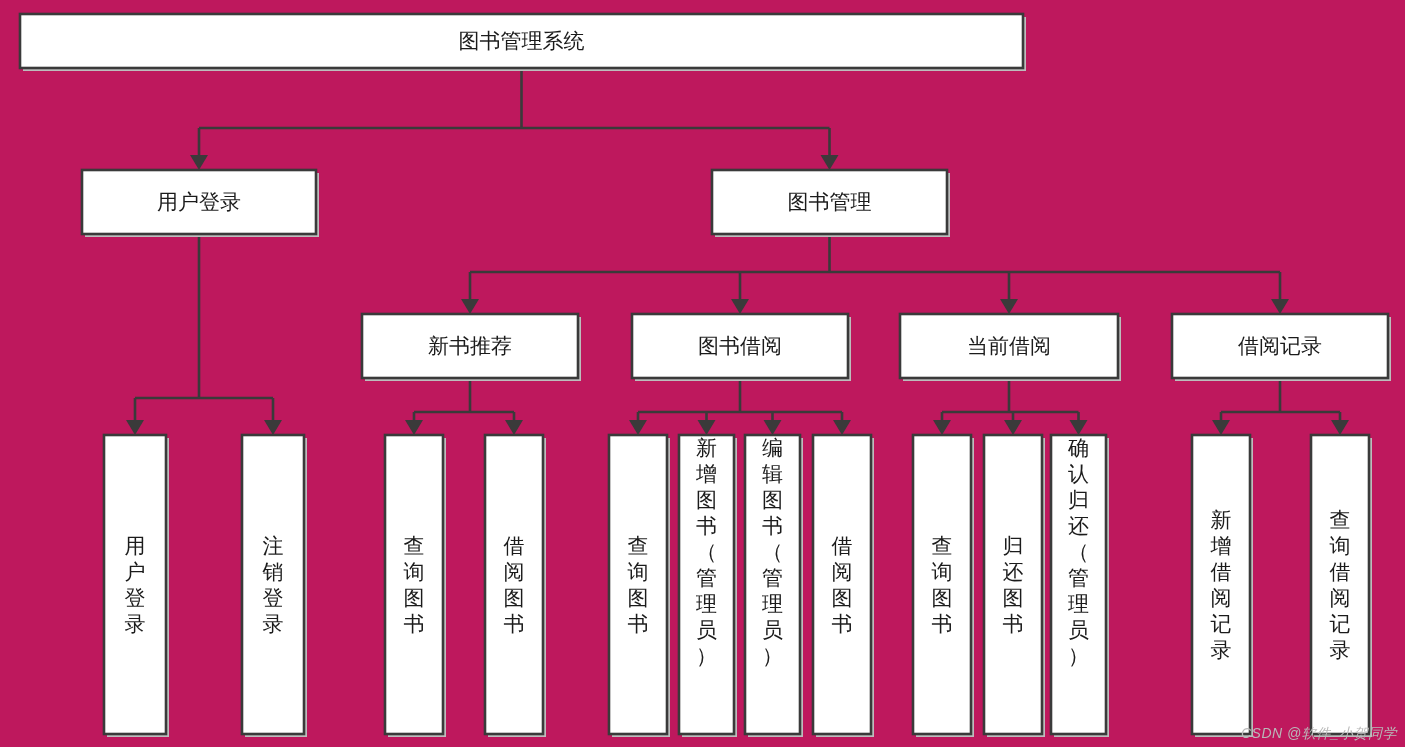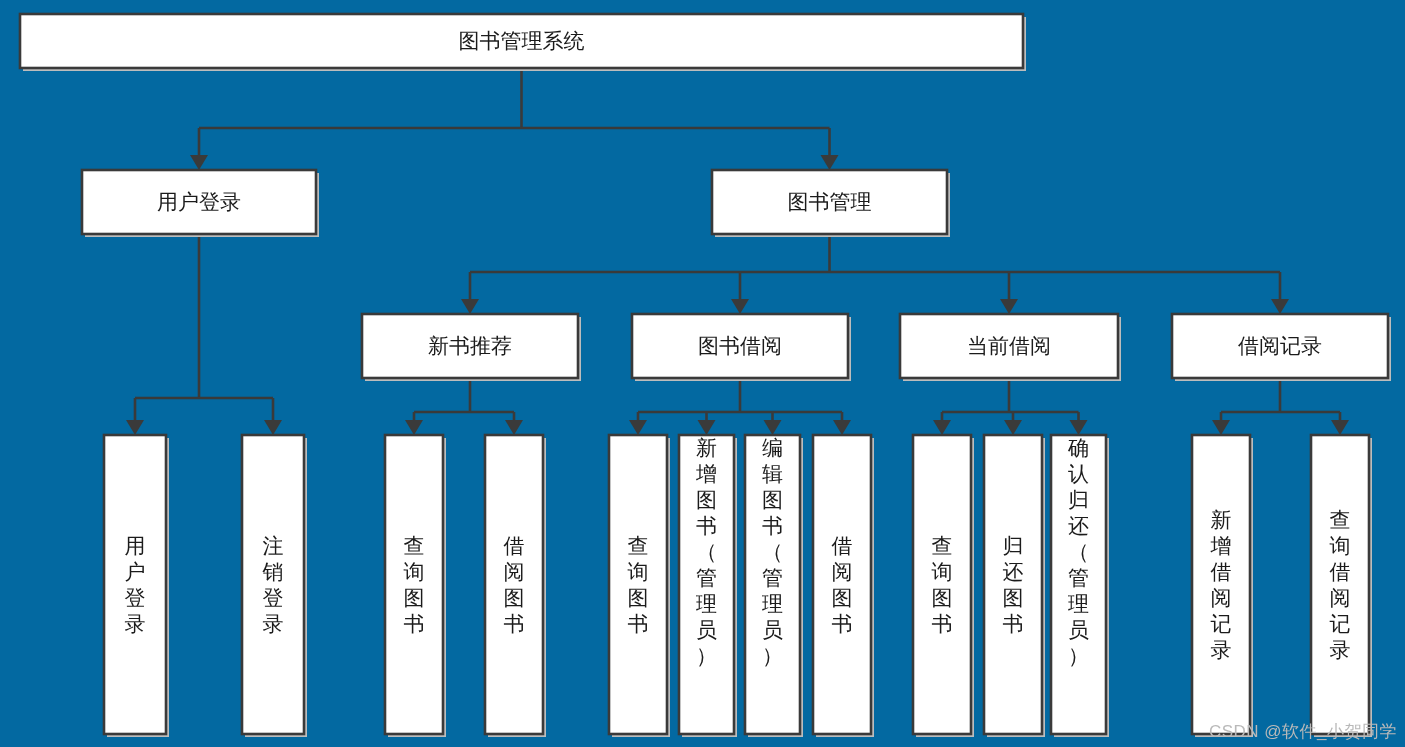--- a/index.html
+++ b/index.html
@@ -10,21 +10,21 @@
   body {
     width: 1405px;
     height: 747px;
     overflow: hidden;
     font-family: "Liberation Sans", "DejaVu Sans", sans-serif;
   }
   #diagram-root {
     position: relative;
     width: 1405px;
     height: 747px;
-    background: #0369a1;
+    background: #be185d;
   }
   svg#flow {
     position: absolute;
     left: 0;
     top: 0;
     width: 1405px;
     height: 747px;
     display: block;
   }
   .node-rect {
@@ -55,26 +55,27 @@
     font-family: "Liberation Sans", "DejaVu Sans", sans-serif;
     font-size: 21px;
     fill: #1b1b1b;
     text-anchor: middle;
   }
   .watermark {
     position: absolute;
     right: 8px;
     bottom: 4px;
     font-family: "Liberation Sans", "DejaVu Sans", sans-serif;
-    font-size: 17px;
+    font-size: 14px;
     color: #b9b9b9;
     letter-spacing: 0.5px;
     white-space: nowrap;
     pointer-events: none;
     user-select: none;
+    font-style: italic;
   }
 </style>
 </head>
 <body>
 
 <div id="diagram-root">
   <svg id="flow" viewBox="0 0 1405 747">
     <g id="links-layer">
         <line x1="521.5" y1="68" x2="521.5" y2="128" class="link"></line>
         <line x1="199" y1="128" x2="829.5" y2="128" class="link"></line>

